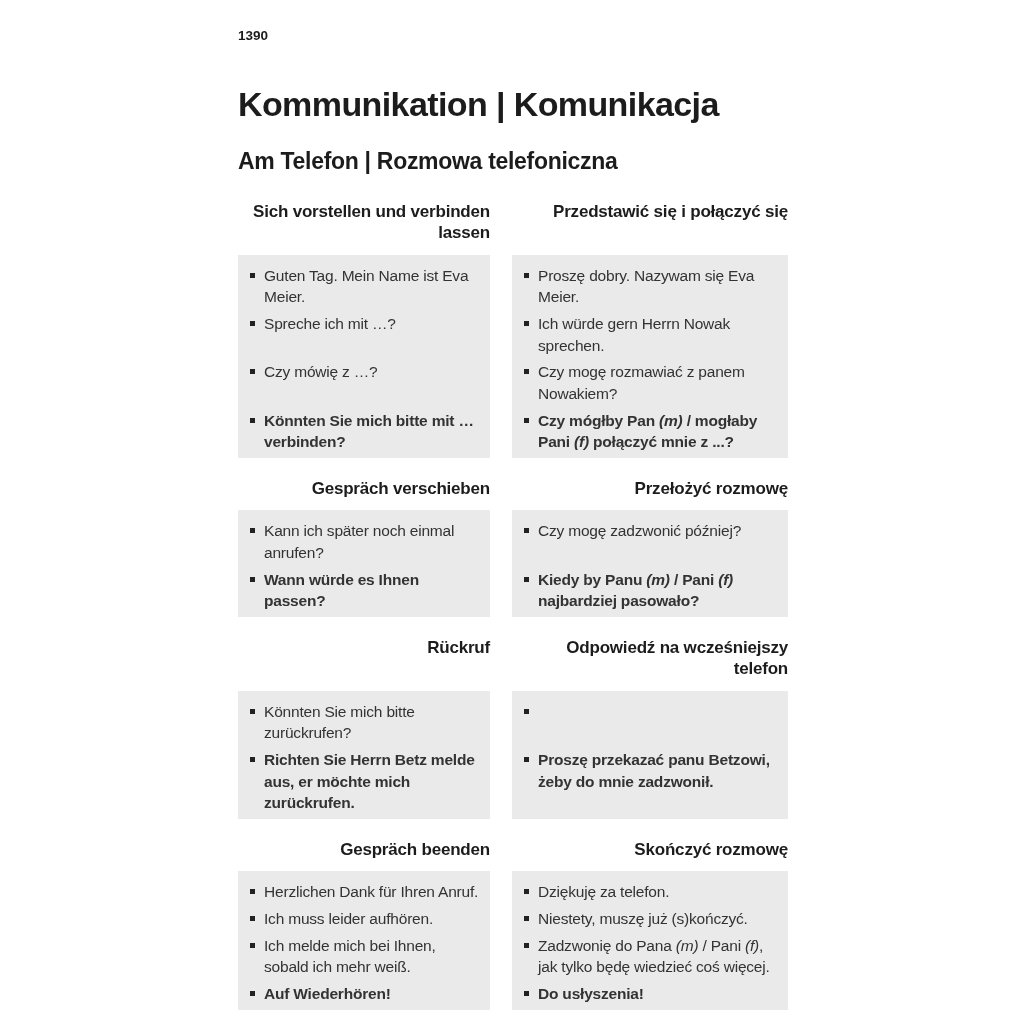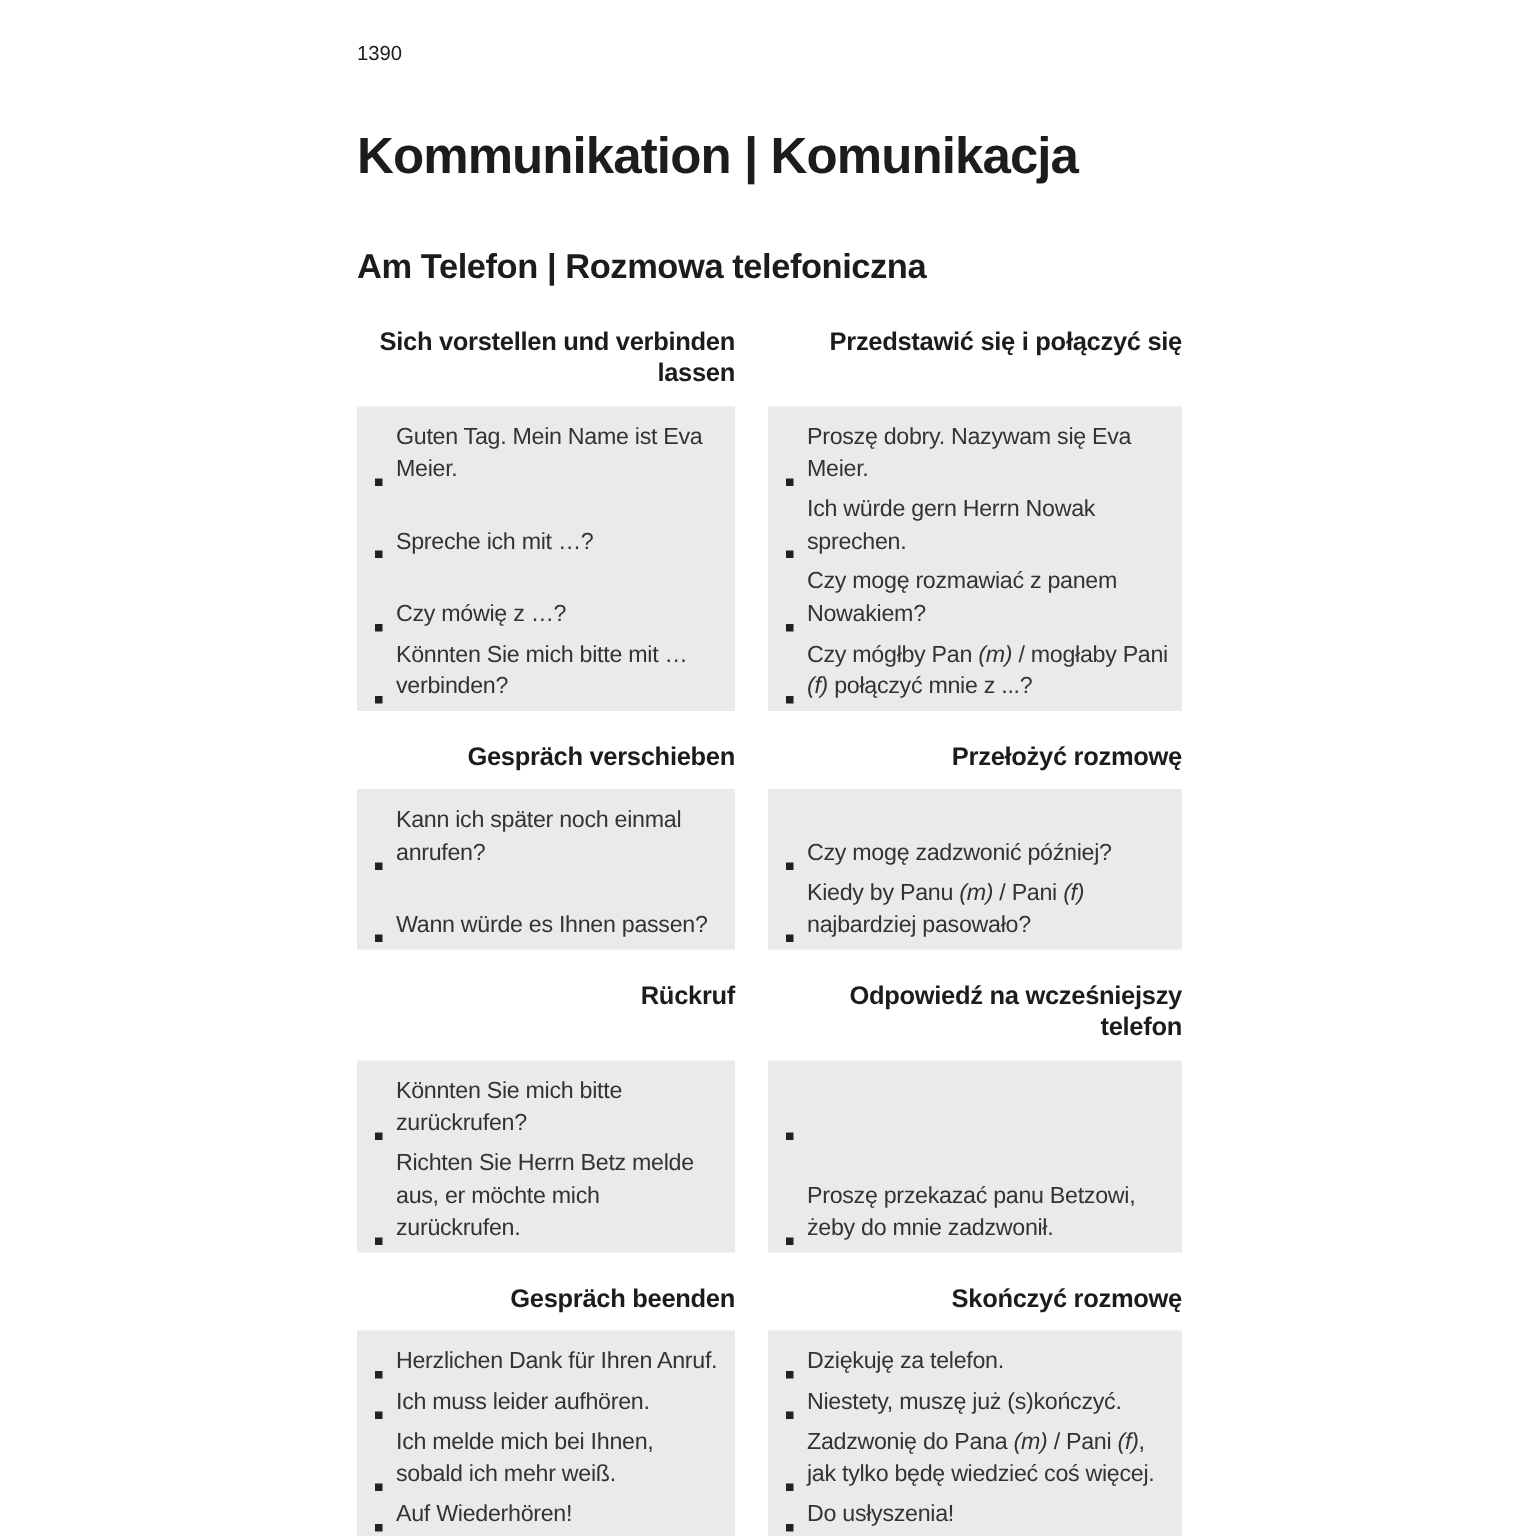--- a/index.html
+++ b/index.html
@@ -16,33 +16,33 @@
     color:var(--text);
     overflow:hidden;
   }
   .page{
     margin-left:238px;
     margin-top:28px;
     width:550px;
   }
   .page-number{
     font-size:13.5px;
-    font-weight:normal;
+    font-weight:bold;
     color:var(--heading);
     letter-spacing:0;
   }
   h1.main-title{
     margin:42px 0 0 0;
     font-size:34px;
     font-weight:bold;
     color:var(--heading);
     letter-spacing:-0.6px;
   }
   h2.section-title{
-    margin:40px 0 0 0;
+    margin:24px 0 0 0;
     font-size:23px;
     font-weight:bold;
     color:var(--heading);
     letter-spacing:-0.3px;
   }
   .sections{margin-top:6px;}
   .section-grid{
     display:grid;
     grid-template-columns:252px 276px;
     column-gap:22px;
@@ -55,26 +55,26 @@
     font-weight:bold;
     color:var(--heading);
     letter-spacing:-0.2px;
     align-self:start;
     text-align:right;
   }
   .cell{
     background:var(--box-bg);
     padding:2px 8px 3px 12px;
     display:flex;
-    align-items:flex-end;
+    align-items:flex-start;
     gap:9px;
     height:100%;
   }
   .row-first{padding-top:10px;}
-  .row-last{padding-bottom:5px;}
+  .row-last{padding-bottom:5px;font-weight:bold;}
   .bullet{
     flex:0 0 5px;
     width:5px;height:5px;
     background:#222222;
     margin-top:8px;
   }
   .phrase{
     font-size:15.5px;
     line-height:1.4;
     letter-spacing:-0.2px;

